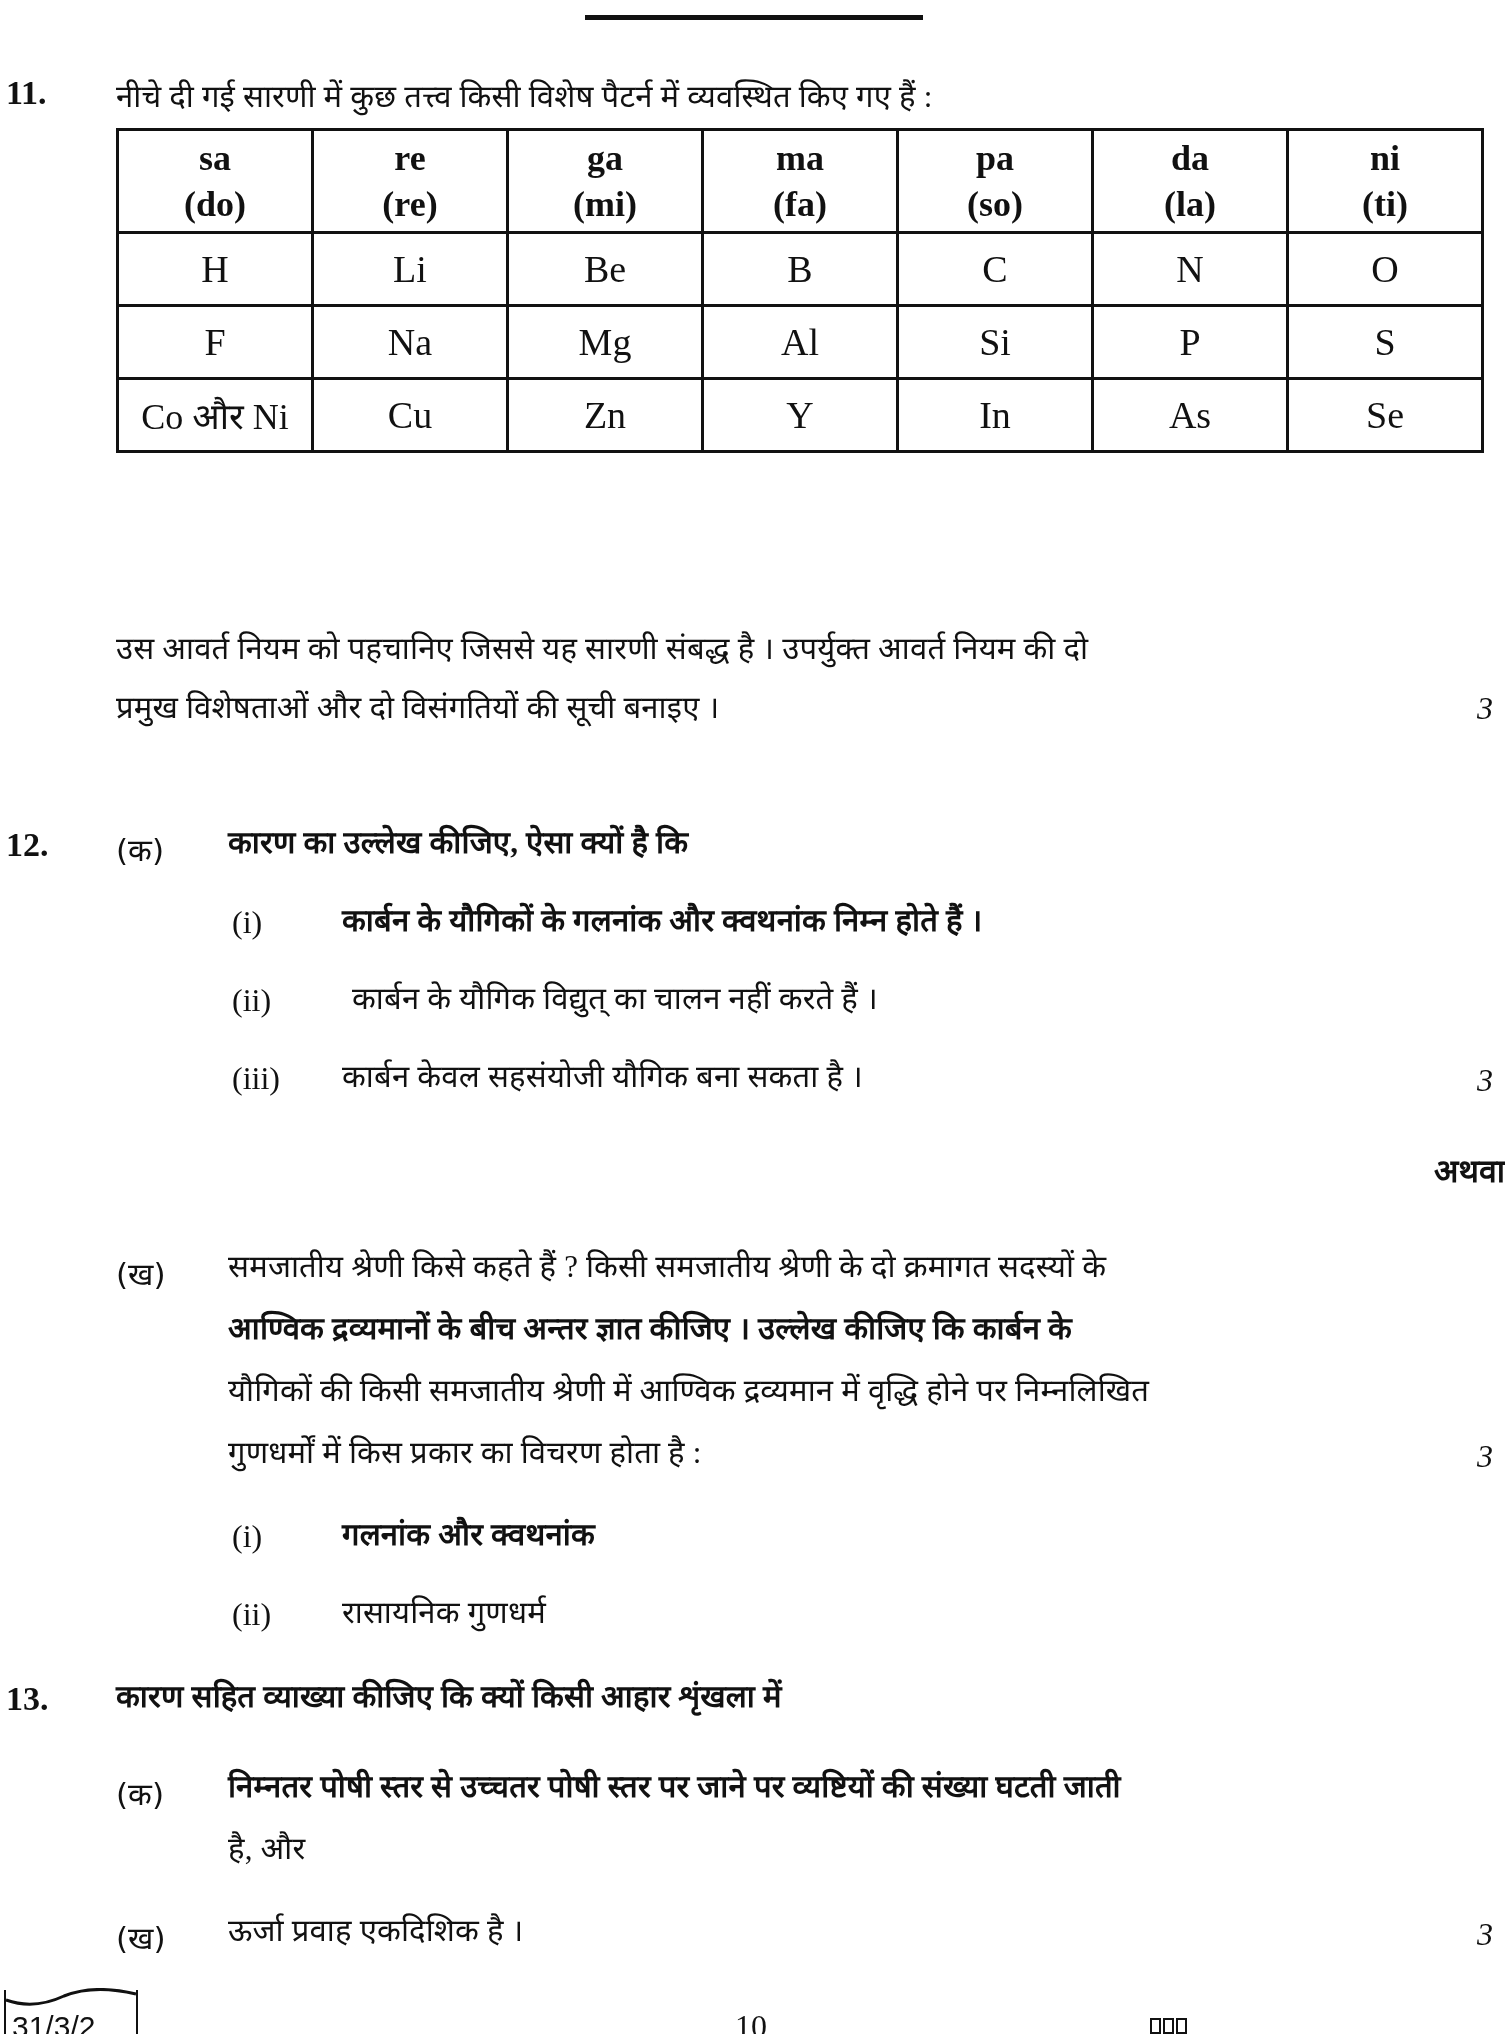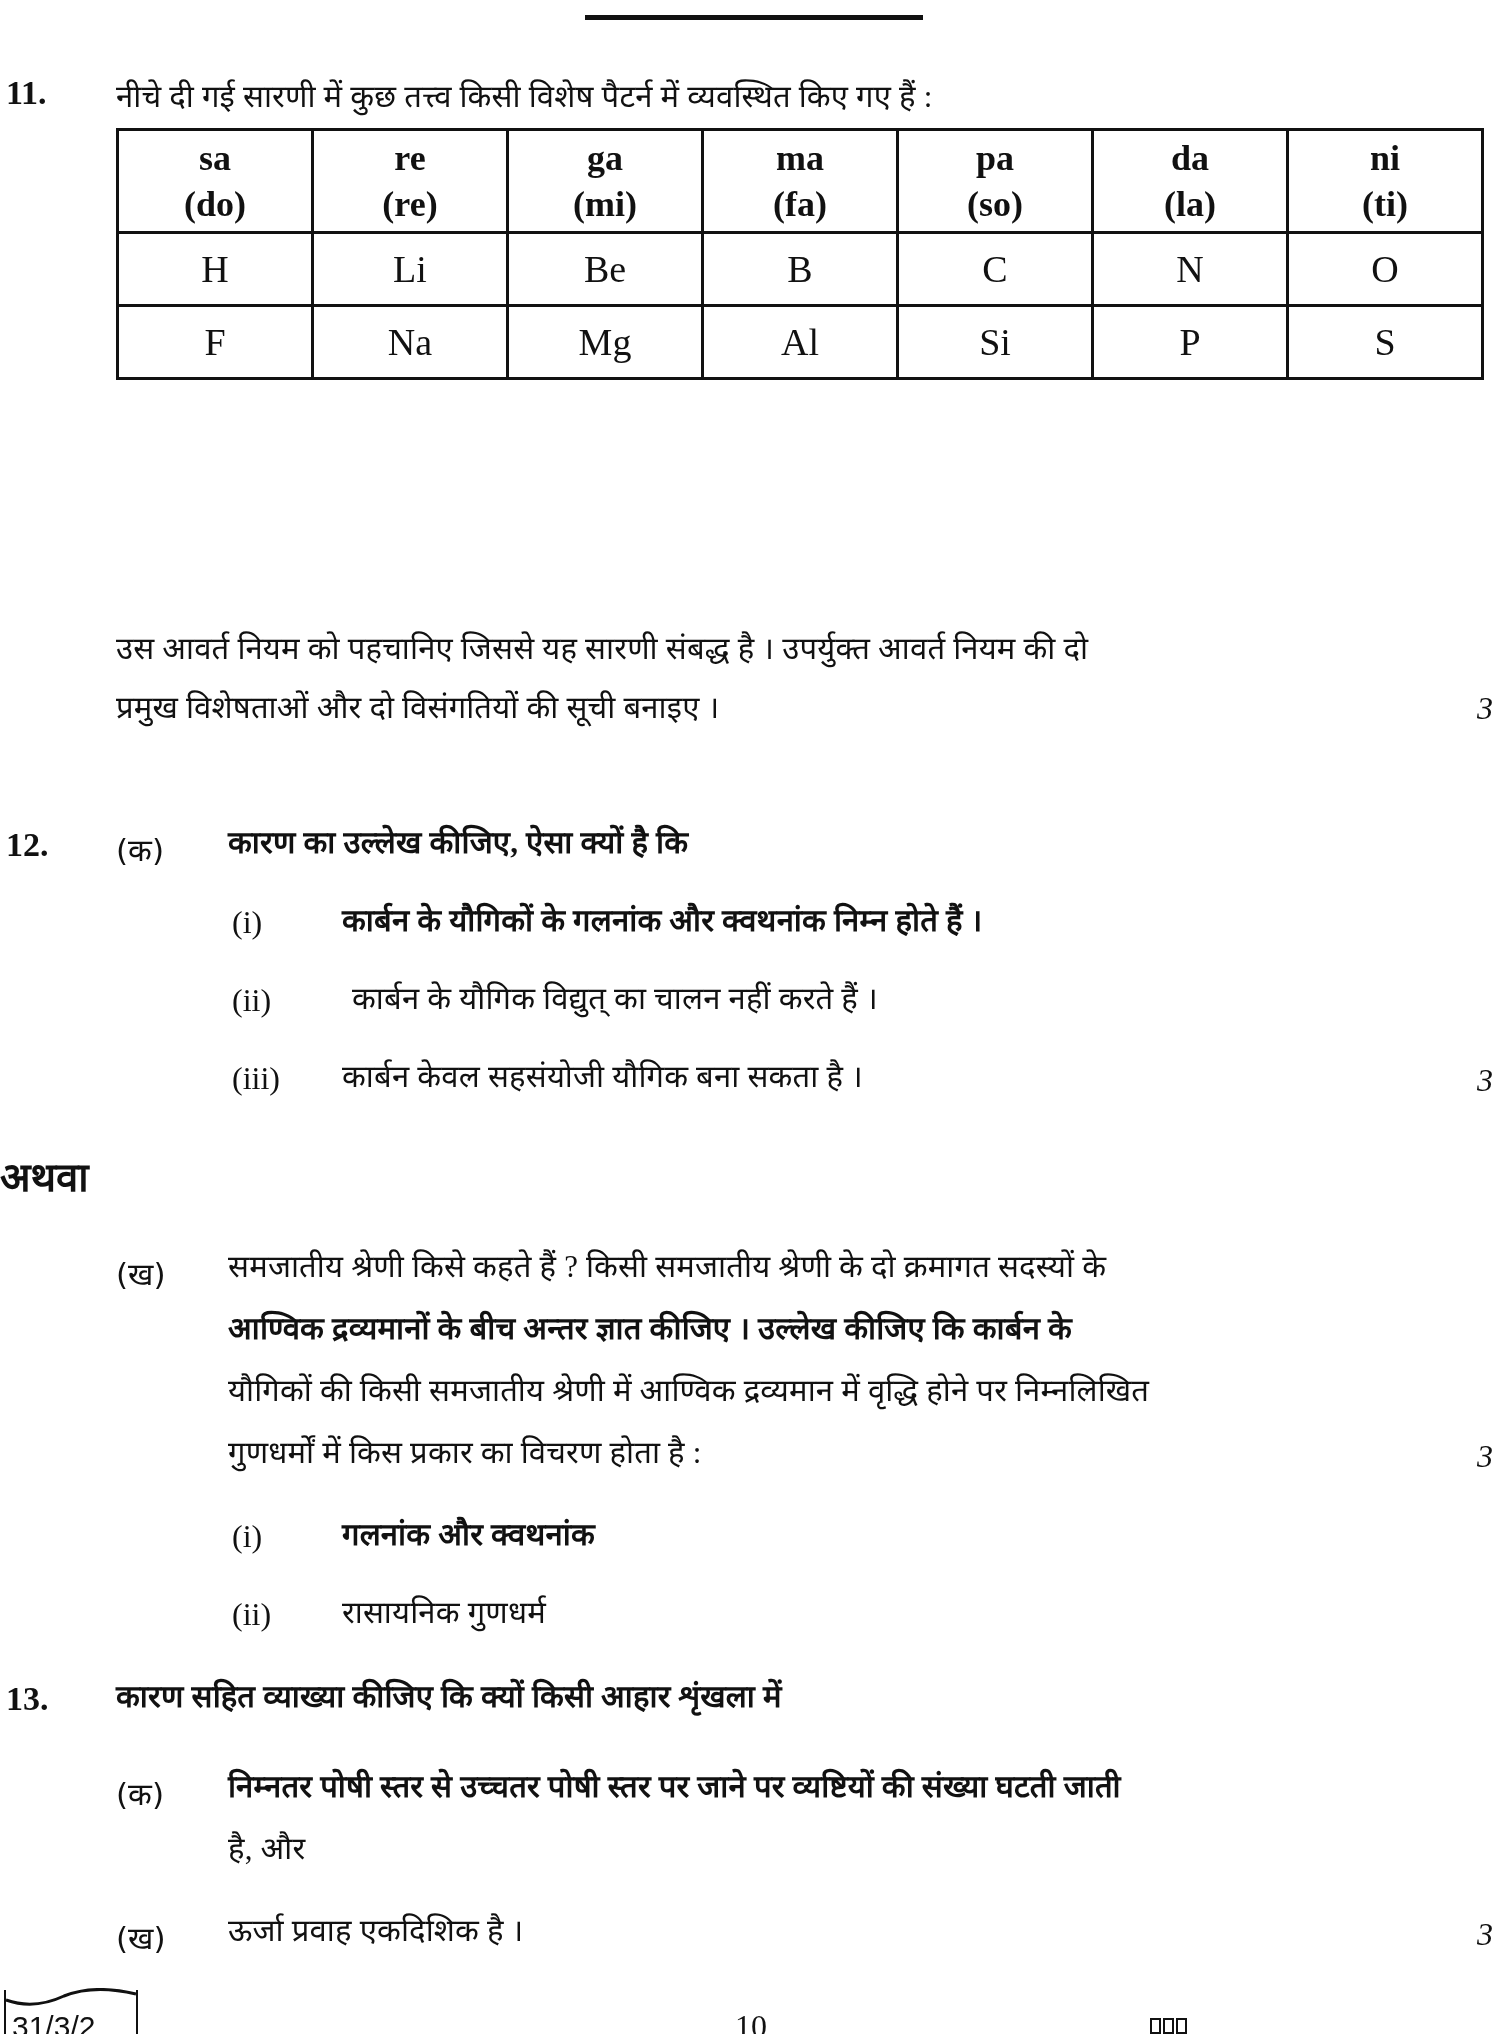--- a/index.html
+++ b/index.html
@@ -70,23 +70,23 @@
     table.elem td {
       height: 70px;
       font-family: "Liberation Serif", "DejaVu Serif", serif;
       font-size: 38px;
     }
     table.elem td .deva {
       font-family: "DejaVu Sans", "Liberation Sans", sans-serif;
       font-size: 30px;
     }
     .center-title {
-      left: 0; width: 1505px; text-align: left;
+      left: 0; width: 1505px; text-align: right;
       font-family: "DejaVu Sans", "Liberation Sans", sans-serif;
-      font-weight: bold; font-size: 40px;
+      font-weight: bold; font-size: 32px;
     }
     .footer-code {
       left: 4px; top: 1990px; width: 130px; height: 50px;
       border-left: 2px solid #111; border-right: 2px solid #111;
     }
     .footer-code svg { position: absolute; left: -2px; top: -2px; }
     .footer-code span {
       position: absolute; left: 6px; top: 20px;
       font-family: "Liberation Sans", sans-serif; font-size: 30px;
     }
@@ -153,20 +153,29 @@
         <td>O</td>
       </tr>
       <tr>
         <td>F</td>
         <td>Na</td>
         <td>Mg</td>
         <td>Al</td>
         <td>Si</td>
         <td>P</td>
         <td>S</td>
+      </tr>
+      <tr>
+        <td><span class="deva" style="font-family:'Liberation Serif',serif;font-size:36px;">Co और Ni</span></td>
+        <td>Cu</td>
+        <td>Zn</td>
+        <td>Y</td>
+        <td>In</td>
+        <td>As</td>
+        <td>Se</td>
       </tr>
     </tbody>
   </table>
 
   <div class="abs hi" style="left:116px; top:618px;">उस आवर्त नियम को पहचानिए जिससे यह सारणी संबद्ध है । उपर्युक्त आवर्त नियम की दो</div>
   <div class="abs hi" style="left:116px; top:677px;">प्रमुख विशेषताओं और दो विसंगतियों की सूची बनाइए ।</div>
   <div class="abs marks" style="top:690px;">3</div>
 </section>
 
 <section>

